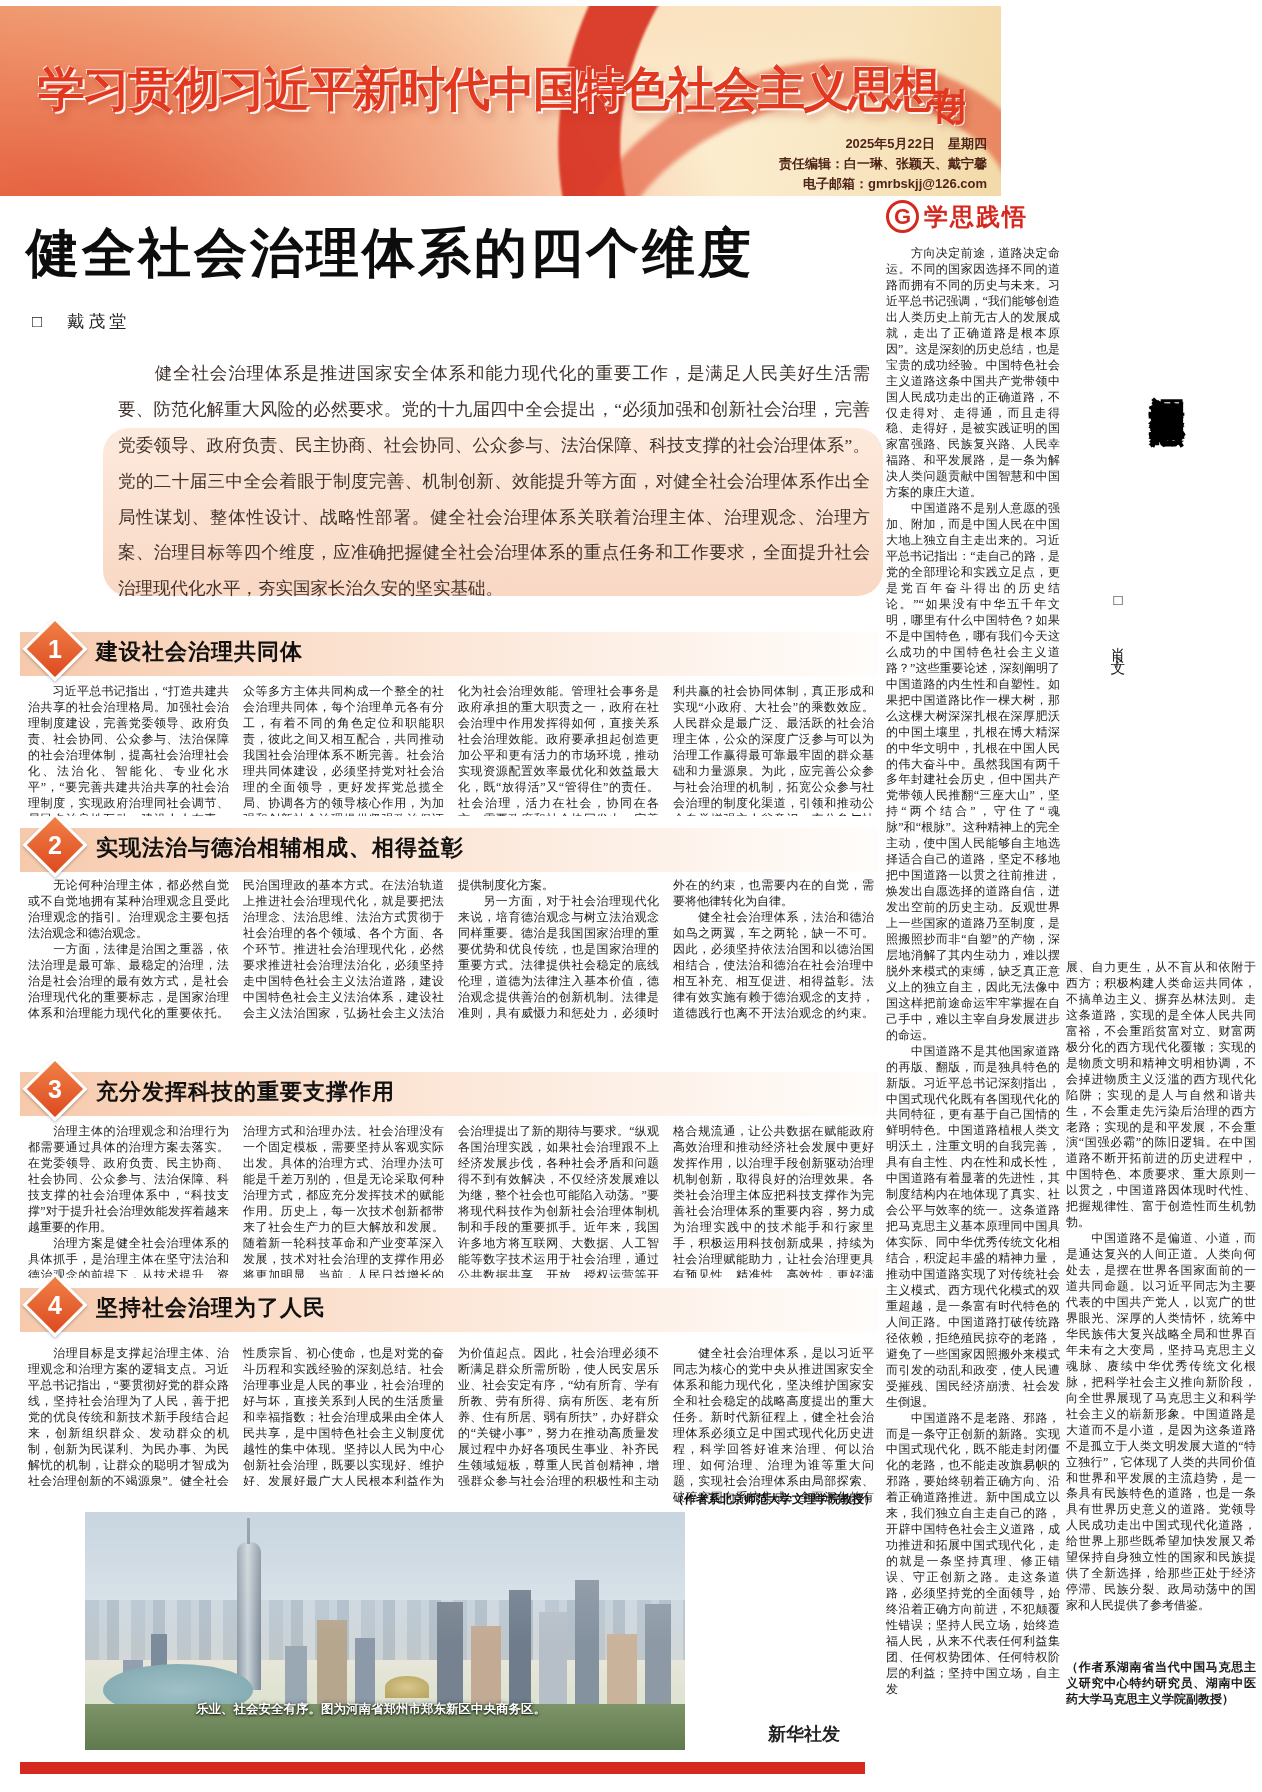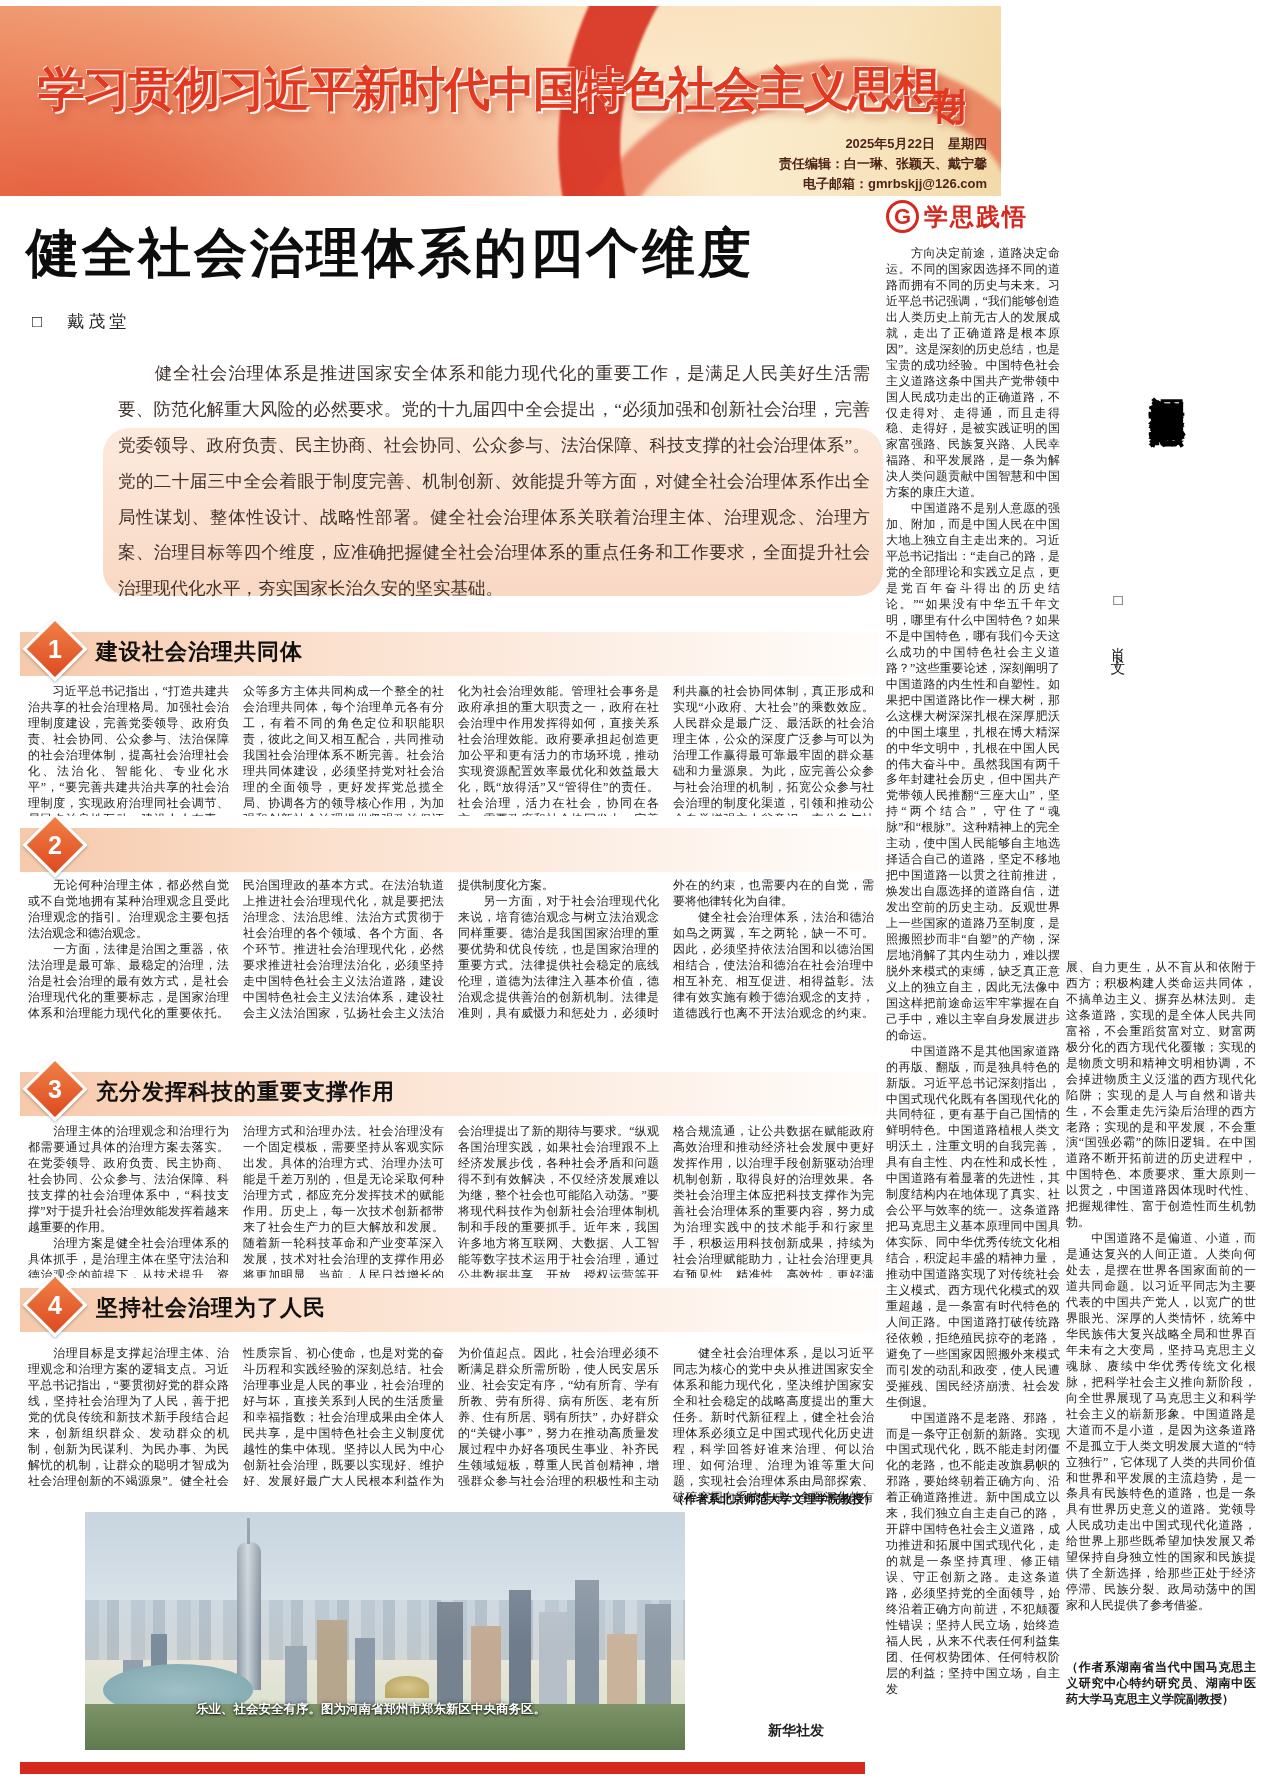--- a/index.html
+++ b/index.html
@@ -59,21 +59,21 @@
   .b{position:absolute;bottom:20px;}
   .tower{position:absolute;left:152px;bottom:60px;width:24px;height:148px;border-radius:10px 10px 0 0;
     background:linear-gradient(90deg,#8e9aa6,#c9d2d8 45%,#7e8b98);}
   .spire{position:absolute;left:162px;bottom:206px;width:3px;height:26px;background:#7e8b98;}
   .dome{position:absolute;left:300px;bottom:52px;width:44px;height:22px;border-radius:50% 50% 0 0;
     background:radial-gradient(#d8c98e,#b7a15c);}
   .haze{position:absolute;left:0;top:0;width:600px;height:238px;
     background:linear-gradient(180deg,rgba(255,255,255,.25),rgba(255,255,255,0) 55%);}
   .caption{position:absolute;left:196px;top:1698px;width:588px;font-size:12.5px;font-weight:bold;
     line-height:1.8;color:#fff;text-shadow:0 1px 2px rgba(0,0,0,.85),0 0 4px rgba(0,0,0,.6);}
-  .credit{position:absolute;left:768px;top:1722px;font-size:14px;font-weight:bold;color:#222;}
+  .credit{position:absolute;left:768px;top:1722px;font-size:18px;font-weight:bold;color:#222;}
   .redbar{position:absolute;left:20px;top:1762px;width:845px;height:12px;background:#d5281e;}
   
   .rheader{position:absolute;left:886px;top:200px;display:flex;align-items:center;gap:5px;}
   .glogo{width:27px;height:27px;border-radius:50%;border:3px solid #d5281e;color:#d5281e;
     font-family:"Liberation Sans",sans-serif;font-weight:900;font-size:22px;line-height:27px;text-align:center;}
   .rtitle{font-family:"Liberation Sans",sans-serif;font-size:24px;font-weight:900;color:#d5281e;letter-spacing:2px;}
   .rcol1{position:absolute;left:886px;top:246px;width:174px;height:1500px;}
   .rcol2{position:absolute;left:1066px;top:960px;width:190px;height:792px;}
   .rcol1 .coltext,.rcol2 .coltext{width:100%;}
   .vtitle{position:absolute;left:1142px;top:368px;height:530px;writing-mode:vertical-rl;
@@ -116,20 +116,21 @@
     <div class="coltext" style="height:132px">　　习近平总书记指出，“打造共建共治共享的社会治理格局。加强社会治理制度建设，完善党委领导、政府负责、社会协同、公众参与、法治保障的社会治理体制，提高社会治理社会化、法治化、智能化、专业化水平”，“要完善共建共治共享的社会治理制度，实现政府治理同社会调节、居民自治良性互动，建设人人有责、人人尽责、人人享有的社会治理共同体”。党委、政府、社会、公</div>
     <div class="coltext" style="height:132px">众等多方主体共同构成一个整全的社会治理共同体，每个治理单元各有分工，有着不同的角色定位和职能职责，彼此之间又相互配合，共同推动我国社会治理体系不断完善。社会治理共同体建设，必须坚持党对社会治理的全面领导，更好发挥党总揽全局、协调各方的领导核心作用，为加强和创新社会治理提供坚强政治保证和组织保证，把中国特色社会主义制度优势转</div>
     <div class="coltext" style="height:132px">化为社会治理效能。管理社会事务是政府承担的重大职责之一，政府在社会治理中作用发挥得如何，直接关系社会治理效能。政府要承担起创造更加公平和更有活力的市场环境，推动实现资源配置效率最优化和效益最大化，既“放得活”又“管得住”的责任。社会治理，活力在社会，协同在各方，需要政府和社会协同发力，完善开放多元、互</div>
     <div class="coltext" style="height:132px">利共赢的社会协同体制，真正形成和实现“小政府、大社会”的乘数效应。人民群众是最广泛、最活跃的社会治理主体，公众的深度广泛参与可以为治理工作赢得最可靠最牢固的群众基础和力量源泉。为此，应完善公众参与社会治理的机制，拓宽公众参与社会治理的制度化渠道，引领和推动公众自觉增强主人翁意识，充分参与社会治理，打造共建共治共享的社会治理格局。</div>
   </div>
 
   <div class="secband" style="top:828px">
     <div class="badge">
         <span>2</span>
       </div>
+    <div class="sectitle">实现法治与德治相辅相成、相得益彰</div>
   </div>
   <div class="cols" style="top:878px;height:144px">
     <div class="coltext" style="height:144px">　　无论何种治理主体，都必然自觉或不自觉地拥有某种治理观念且受此治理观念的指引。治理观念主要包括法治观念和德治观念。
 　　一方面，法律是治国之重器，依法治理是最可靠、最稳定的治理，法治是社会治理的最有效方式，是社会治理现代化的重要标志，是国家治理体系和治理能力现代化的重要依托。社会治理是国家治理的重要组成部分。依法治国是党领导人民治理国家的基本方略，法治是党领导人</div>
     <div class="coltext" style="height:144px">民治国理政的基本方式。在法治轨道上推进社会治理现代化，就是要把法治理念、法治思维、法治方式贯彻于社会治理的各个领域、各个方面、各个环节。推进社会治理现代化，必然要求推进社会治理法治化，必须坚持走中国特色社会主义法治道路，建设中国特色社会主义法治体系，建设社会主义法治国家，弘扬社会主义法治精神，维护社会公平正义，全面推进国家各方面工作法治化，从法治上为解决党和国家事业发展面临的一系列问题</div>
     <div class="coltext" style="height:144px">提供制度化方案。
 　　另一方面，对于社会治理现代化来说，培育德治观念与树立法治观念同样重要。德治是我国国家治理的重要优势和优良传统，也是国家治理的重要方式。法律提供社会稳定的底线伦理，道德为法律注入基本价值，德治观念提供善治的创新机制。法律是准则，具有威慑力和惩处力，必须时时刻刻遵循；道德是基石，具有感召力和引导力，必须时时刻刻铭记。对于任何一个社会或个人来说，任何目标的实现，既需要</div>
     <div class="coltext" style="height:144px">外在的约束，也需要内在的自觉，需要将他律转化为自律。
 　　健全社会治理体系，法治和德治如鸟之两翼，车之两轮，缺一不可。因此，必须坚持依法治国和以德治国相结合，使法治和德治在社会治理中相互补充、相互促进、相得益彰。法律有效实施有赖于德治观念的支持，道德践行也离不开法治观念的约束。治理现代化的重要前提是观念的现代化，应从价值观念角度打造先进治理理念，塑造法治与德治相结合的治理文化。</div>
   </div>

